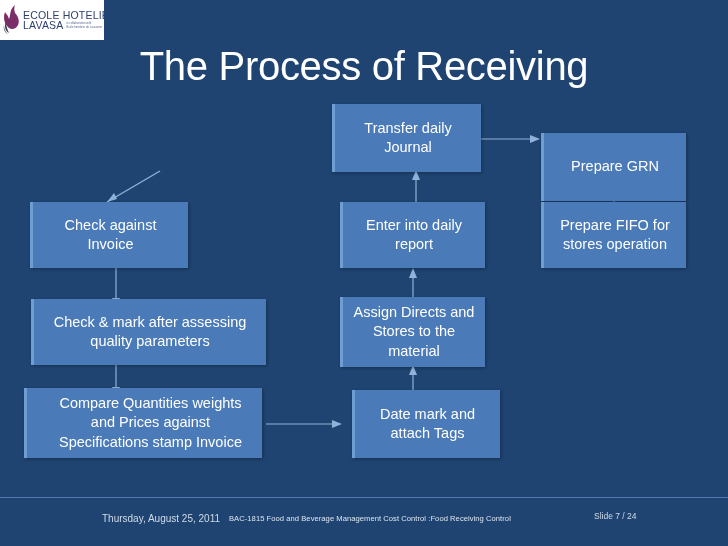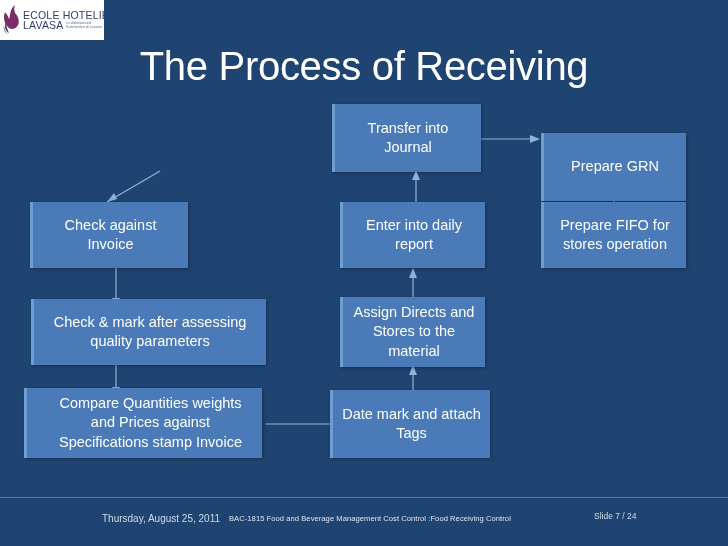--- a/index.html
+++ b/index.html
@@ -240,21 +240,21 @@
 
   <div class="conn" style="left:266px; top:417px;">
     <svg width="78" height="14">
       <line x1="0" y1="7" x2="72" y2="7" stroke="#90b2d8" stroke-width="1.2"></line>
       <polygon points="76,7 66,3 66,11" fill="#90b2d8"></polygon>
     </svg>
   </div>
 
 
   <div class="box" style="left:332px; top:104px; width:149px; height:68px;">
-    <span>Transfer into Journal</span>
+    <span>Transfer daily Journal</span>
   </div>
 
   <div class="box" style="left:541px; top:104px; width:145px; height:68px;margin-top:29px;">
     <span>Prepare GRN</span>
   </div>
 
   <div class="box" style="left:30px; top:202px; width:158px; height:66px;">
     <span>Check against Invoice</span>
   </div>
 
@@ -271,21 +271,21 @@
   </div>
 
   <div class="box" style="left:340px; top:297px; width:145px; height:70px;">
     <span>Assign Directs and Stores to the material</span>
   </div>
 
   <div class="box" style="left:24px; top:388px; width:238px; height:70px;padding-left:20px;">
     <span>Compare Quantities weights and Prices against Specifications stamp Invoice</span>
   </div>
 
-  <div class="box" style="left:330px; top:390px; width:160px; height:68px;">
+  <div class="box" style="left:352px; top:390px; width:148px; height:68px;">
     <span>Date mark and attach Tags</span>
   </div>
 
   <div class="footer-rule"></div>
   <div class="footer">
     <div class="footer-date">Thursday, August 25, 2011</div>
     <div class="footer-center">BAC-1815 Food and Beverage Management Cost Control :Food Receiving Control</div>
     <div class="footer-slide">Slide 7 / 24</div>
   </div>
 

